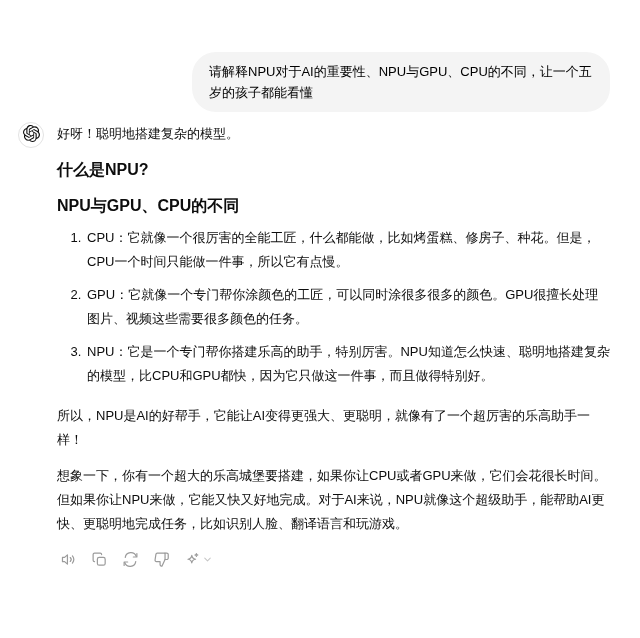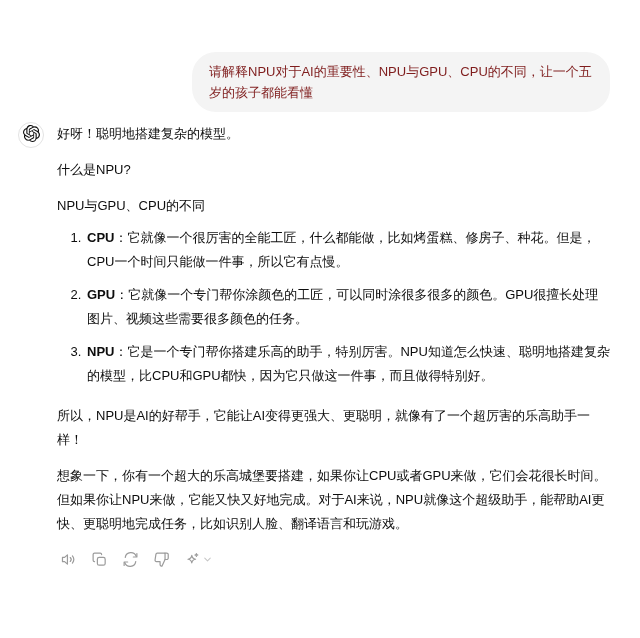--- a/index.html
+++ b/index.html
@@ -19,21 +19,21 @@
     display: flex;
     justify-content: flex-end;
   }
   .user-bubble {
     max-width: 418px;
     background: #f4f4f4;
     border-radius: 24px;
     padding: 9px 17px;
     font-size: 13px;
     line-height: 21px;
-    color: #7f1d1d;
+    color: #000000;
   }
   
   .assistant-row {
     display: flex;
     align-items: flex-start;
     gap: 13px;
     margin-top: 10px;
   }
   .avatar {
     width: 26px; height: 26px;
@@ -44,35 +44,35 @@
     flex-shrink: 0;
   }
   .content {
     flex: 1;
     min-width: 0;
     font-size: 13px;
     line-height: 24px;
   }
   .content p { margin: 0 0 12px; }
   .content h3 {
-    font-size: 13px;
+    font-size: 16px;
     line-height: 24px;
-    font-weight: 400;
+    font-weight: 700;
     margin: 12px 0 8px;
   }
   .content ol {
     margin: 0 0 12px;
     padding-left: 28px;
   }
   .content li {
     margin-bottom: 9px;
     padding-left: 2px;
   }
   .content li:last-child { margin-bottom: 16px; }
-  .content strong { font-weight: 700; }
+  .content strong { font-weight: 400; }
   
   .actions {
     display: flex;
     align-items: center;
     gap: 9px;
     margin-top: 12px;
   }
   .action-btn {
     background: none; border: none; cursor: pointer;
     width: 22px; height: 22px;

